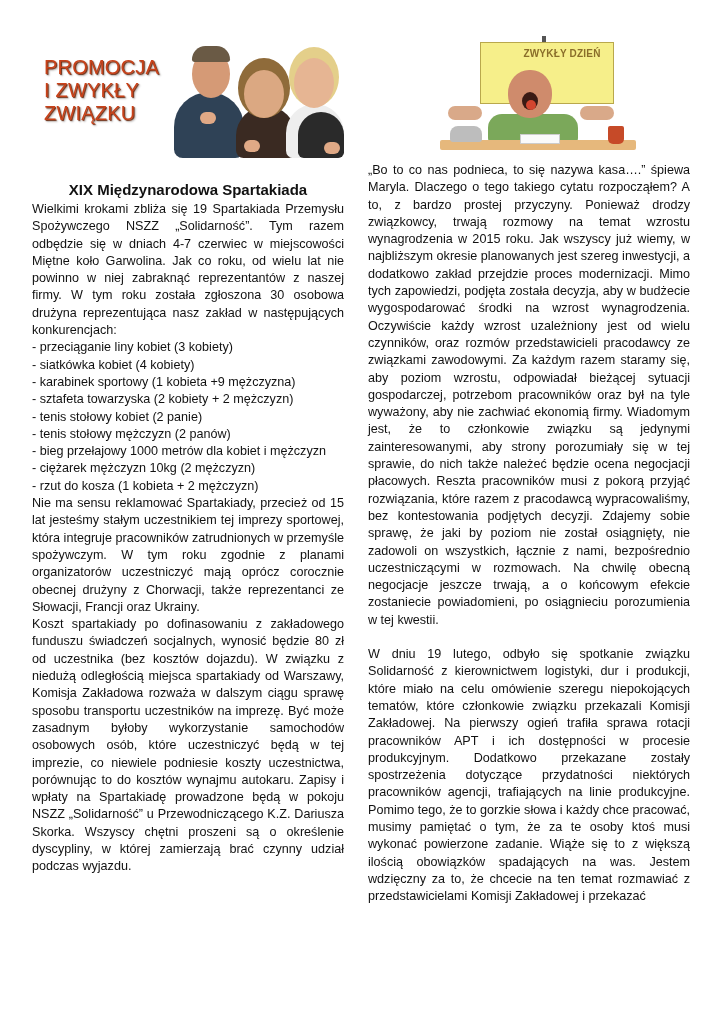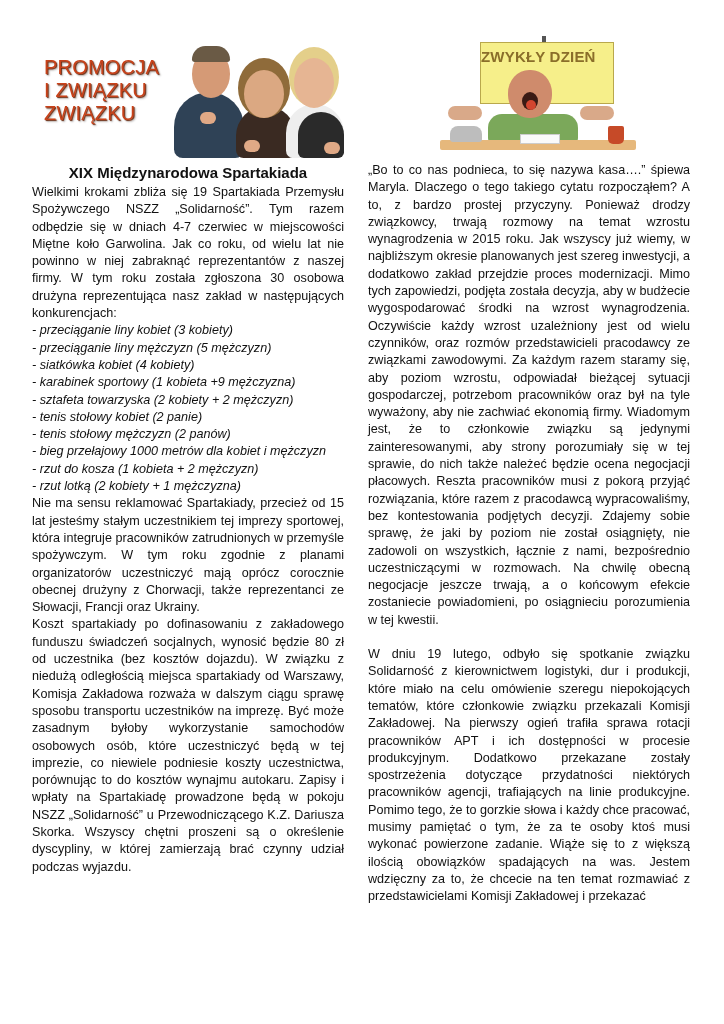--- a/index.html
+++ b/index.html
@@ -2,24 +2,24 @@
 <html><head>
 <meta charset="utf-8">
 <style>
   html, body { margin: 0; padding: 0; background: #ffffff; }
   body { width: 724px; height: 1024px; position: relative; overflow: hidden;
          font-family: "Liberation Sans", "DejaVu Sans", sans-serif; color: #111; }
   .col { position: absolute; font-size: 12.6px; line-height: 17.3px; }
   .col-left { left: 32px; top: 162px; width: 312px; }
   .col-right { left: 368px; top: 162px; width: 322px; }
   .justify { text-align: justify; }
-  .title { font-weight: bold; text-align: center; font-size: 15px; line-height: 21px; margin: 0 0 1px 0; }
+  .title { font-weight: bold; text-align: center; font-size: 15px; line-height: 21px; margin: 17px 0 1px 0; }
   p { margin: 0; }
   ul.events { list-style: none; margin: 0; padding: 0; }
-  ul.events li { margin: 0; padding: 0; font-style: italic; }
+  ul.events li { margin: 0; padding: 0; }
   .gap { height: 17px; }
 
   
   .banner-left { position: absolute; left: 34px; top: 38px; width: 312px; height: 120px; background: #fff; }
   .banner-text { position: absolute; left: 10px; top: 18px; font-weight: normal; font-size: 20px; line-height: 23px;
                  color: #c8421a; text-shadow: 1px 1px 1px #6b2a10, 2px 2px 2px rgba(0,0,0,0.25); letter-spacing: 0.2px; }
   .people { position: absolute; left: 140px; top: 4px; width: 172px; height: 116px; }
   .person { position: absolute; border-radius: 40px 40px 10px 10px; }
   .p1-body { left: 0; top: 50px; width: 70px; height: 66px; background: #2f4256; }
   .p1-head { left: 18px; top: 8px; width: 38px; height: 48px; background: #d59a76; border-radius: 50%; }
@@ -28,40 +28,40 @@
   .p2-head { left: 70px; top: 28px; width: 40px; height: 48px; background: #dba882; border-radius: 50%; box-shadow: 0 -6px 0 6px #8f6b3a; }
   .p3-body { left: 112px; top: 62px; width: 58px; height: 54px; background: #eee; }
   .p3-vest { left: 124px; top: 70px; width: 46px; height: 46px; background: #2a2a2a; }
   .p3-head { left: 120px; top: 16px; width: 40px; height: 50px; background: #e6b593; border-radius: 50%; box-shadow: 0 -6px 0 5px #e4cf8a; }
   .hand { position: absolute; width: 16px; height: 12px; background: #e0a986; border-radius: 6px; }
 
   
   .banner-right { position: absolute; left: 400px; top: 36px; width: 270px; height: 120px; }
   .sign { position: absolute; left: 80px; top: 6px; width: 132px; height: 60px; background: #f6ef8a;
           border: 1px solid #b9a84c; }
-  .sign-text { position: absolute; left: 0; right: 0; top: 5px; text-align: left; font-weight: bold;
-               font-size: 15px; color: #8a6e2a; letter-spacing: 0.2px; }
+  .sign-text { position: absolute; left: 0; right: 0; top: 5px; text-align: center; font-weight: bold;
+               font-size: 10px; color: #8a6e2a; letter-spacing: 0.2px; padding-left: 30px; }
   .nail { position: absolute; left: 142px; top: 0px; width: 4px; height: 6px; background: #555; }
   .face { position: absolute; left: 108px; top: 34px; width: 44px; height: 48px; background: #cf8b6c; border-radius: 48%; }
   .mouth { position: absolute; left: 14px; top: 22px; width: 16px; height: 18px; background: #3a1a14; border-radius: 50%; }
   .tongue { position: absolute; left: 18px; top: 30px; width: 10px; height: 10px; background: #d2452f; border-radius: 50%; }
   .body-green { position: absolute; left: 88px; top: 78px; width: 90px; height: 28px; background: #7ba85a; border-radius: 14px 14px 4px 4px; }
   .arm { position: absolute; top: 70px; width: 34px; height: 14px; background: #d9a989; border-radius: 8px; }
   .desk { position: absolute; left: 40px; top: 104px; width: 196px; height: 10px; background: #e6b87c; border-radius: 2px; }
   .phone { position: absolute; left: 50px; top: 90px; width: 32px; height: 16px; background: #bdbdbd; border-radius: 8px 8px 3px 3px; }
   .mug { position: absolute; left: 208px; top: 90px; width: 16px; height: 18px; background: #c64a28; border-radius: 2px 2px 5px 5px; }
   .paper { position: absolute; left: 120px; top: 98px; width: 38px; height: 8px; background: #fafafa; border: 1px solid #ccc; }
 </style>
 </head>
 <body>
 
 <div class="banner-left">
   <div class="banner-text">
     <div>PROMOCJA</div>
-    <div>I ZWIĄZKU</div>
+    <div>I ZWYKŁY</div>
     <div>ZWIĄZKU</div>
   </div>
   <div class="people">
     <div class="person p1-body"></div>
     <div class="person p1-head"></div>
     <div class="person p1-hair"></div>
     <div class="hand" style="left:26px;top:70px;"></div>
     <div class="person p2-body"></div>
     <div class="person p2-head"></div>
     <div class="hand" style="left:70px;top:98px;"></div>
@@ -90,29 +90,28 @@
   <div class="mug"></div>
 </div>
 
 <div class="col col-left">
   <div class="title">
     <div>XIX Międzynarodowa Spartakiada</div>
   </div>
   <p class="justify">Wielkimi krokami zbliża się 19 Spartakiada Przemysłu Spożywczego NSZZ „Solidarność”. Tym razem odbędzie się w dniach 4-7 czerwiec w miejscowości Miętne koło Garwolina. Jak co roku, od wielu lat nie powinno w niej zabraknąć reprezentantów z naszej firmy. W tym roku została zgłoszona 30 osobowa drużyna reprezentująca nasz zakład w następujących konkurencjach:</p>
   <ul class="events">
     <li>- przeciąganie liny kobiet (3 kobiety)</li>
-    <li>- przeciąganie liny mężczyzn (5 mężczyzn)</li>
     <li>- siatkówka kobiet (4 kobiety)</li>
     <li>- karabinek sportowy (1 kobieta +9 mężczyzna)</li>
     <li>- sztafeta towarzyska (2 kobiety + 2 mężczyzn)</li>
     <li>- tenis stołowy kobiet (2 panie)</li>
     <li>- tenis stołowy mężczyzn (2 panów)</li>
     <li>- bieg przełajowy 1000 metrów dla kobiet i mężczyzn</li>
+    <li>- ciężarek mężczyzn 10kg (2 mężczyzn)</li>
     <li>- rzut do kosza (1 kobieta + 2 mężczyzn)</li>
-    <li>- rzut lotką (2 kobiety + 1 mężczyzna)</li>
   </ul>
   <p class="justify">Nie ma sensu reklamować Spartakiady, przecież od 15 lat jesteśmy stałym uczestnikiem tej imprezy sportowej, która integruje pracowników zatrudnionych w przemyśle spożywczym.  W tym roku zgodnie z planami organizatorów uczestniczyć mają oprócz corocznie obecnej drużyny z Chorwacji, także reprezentanci ze Słowacji, Francji oraz Ukrainy.</p>
   <p class="justify">Koszt spartakiady po dofinasowaniu z zakładowego funduszu świadczeń socjalnych, wynosić będzie 80 zł od uczestnika (bez kosztów dojazdu). W związku z niedużą odległością miejsca spartakiady od Warszawy, Komisja Zakładowa rozważa w dalszym ciągu sprawę sposobu transportu uczestników na imprezę. Być może zasadnym byłoby wykorzystanie samochodów osobowych osób, które uczestniczyć będą w tej imprezie, co niewiele podniesie koszty uczestnictwa, porównując to do kosztów wynajmu autokaru. Zapisy i wpłaty na Spartakiadę prowadzone będą w pokoju NSZZ „Solidarność” u Przewodniczącego K.Z. Dariusza Skorka. Wszyscy chętni proszeni są o określenie dyscypliny, w której zamierzają brać czynny udział podczas wyjazdu.</p>
 </div>
 
 <div class="col col-right">
   <p class="justify"> „Bo to co nas podnieca, to się nazywa kasa….” śpiewa Maryla. Dlaczego o tego takiego cytatu rozpocząłem? A to, z bardzo prostej przyczyny. Ponieważ drodzy związkowcy, trwają rozmowy na temat wzrostu wynagrodzenia w 2015 roku. Jak wszyscy już wiemy, w najbliższym okresie planowanych jest szereg inwestycji, a dodatkowo zakład przejdzie proces modernizacji. Mimo tych zapowiedzi, podjęta została decyzja, aby w budżecie wygospodarować środki na wzrost wynagrodzenia. Oczywiście każdy wzrost uzależniony jest od wielu czynników, oraz rozmów przedstawicieli pracodawcy ze związkami zawodowymi. Za każdym razem staramy się, aby poziom wzrostu, odpowiadał bieżącej sytuacji gospodarczej, potrzebom pracowników oraz był na tyle wyważony, aby nie zachwiać ekonomią firmy.  Wiadomym jest, że to członkowie związku są jedynymi zainteresowanymi, aby strony porozumiały się w tej sprawie, do nich także należeć będzie ocena negocjacji płacowych. Reszta pracowników musi z pokorą przyjąć rozwiązania, które razem z pracodawcą wypracowaliśmy, bez kontestowania podjętych decyzji.  Zdajemy sobie sprawę, że jaki by poziom nie został osiągnięty, nie zadowoli on wszystkich, łącznie z nami, bezpośrednio uczestniczącymi w rozmowach. Na chwilę obecną negocjacje jeszcze trwają, a o końcowym efekcie zostaniecie powiadomieni, po osiągnieciu porozumienia w tej kwestii.</p>
   <div class="gap"></div>
   <p class="justify">W dniu 19 lutego, odbyło się spotkanie związku Solidarność z kierownictwem logistyki, dur i produkcji, które miało na celu omówienie szeregu niepokojących tematów, które członkowie związku przekazali Komisji Zakładowej. Na pierwszy ogień trafiła sprawa rotacji pracowników APT i ich dostępności w procesie produkcyjnym. Dodatkowo przekazane zostały spostrzeżenia dotyczące przydatności niektórych pracowników agencji, trafiających na linie produkcyjne. Pomimo tego, że to gorzkie słowa i każdy chce pracować, musimy pamiętać o tym, że za te osoby ktoś musi wykonać powierzone zadanie.  Wiąże się to z większą ilością obowiązków spadających na was.  Jestem wdzięczny za to, że chcecie na ten temat rozmawiać z przedstawicielami Komisji Zakładowej i przekazać</p>
 </div>

